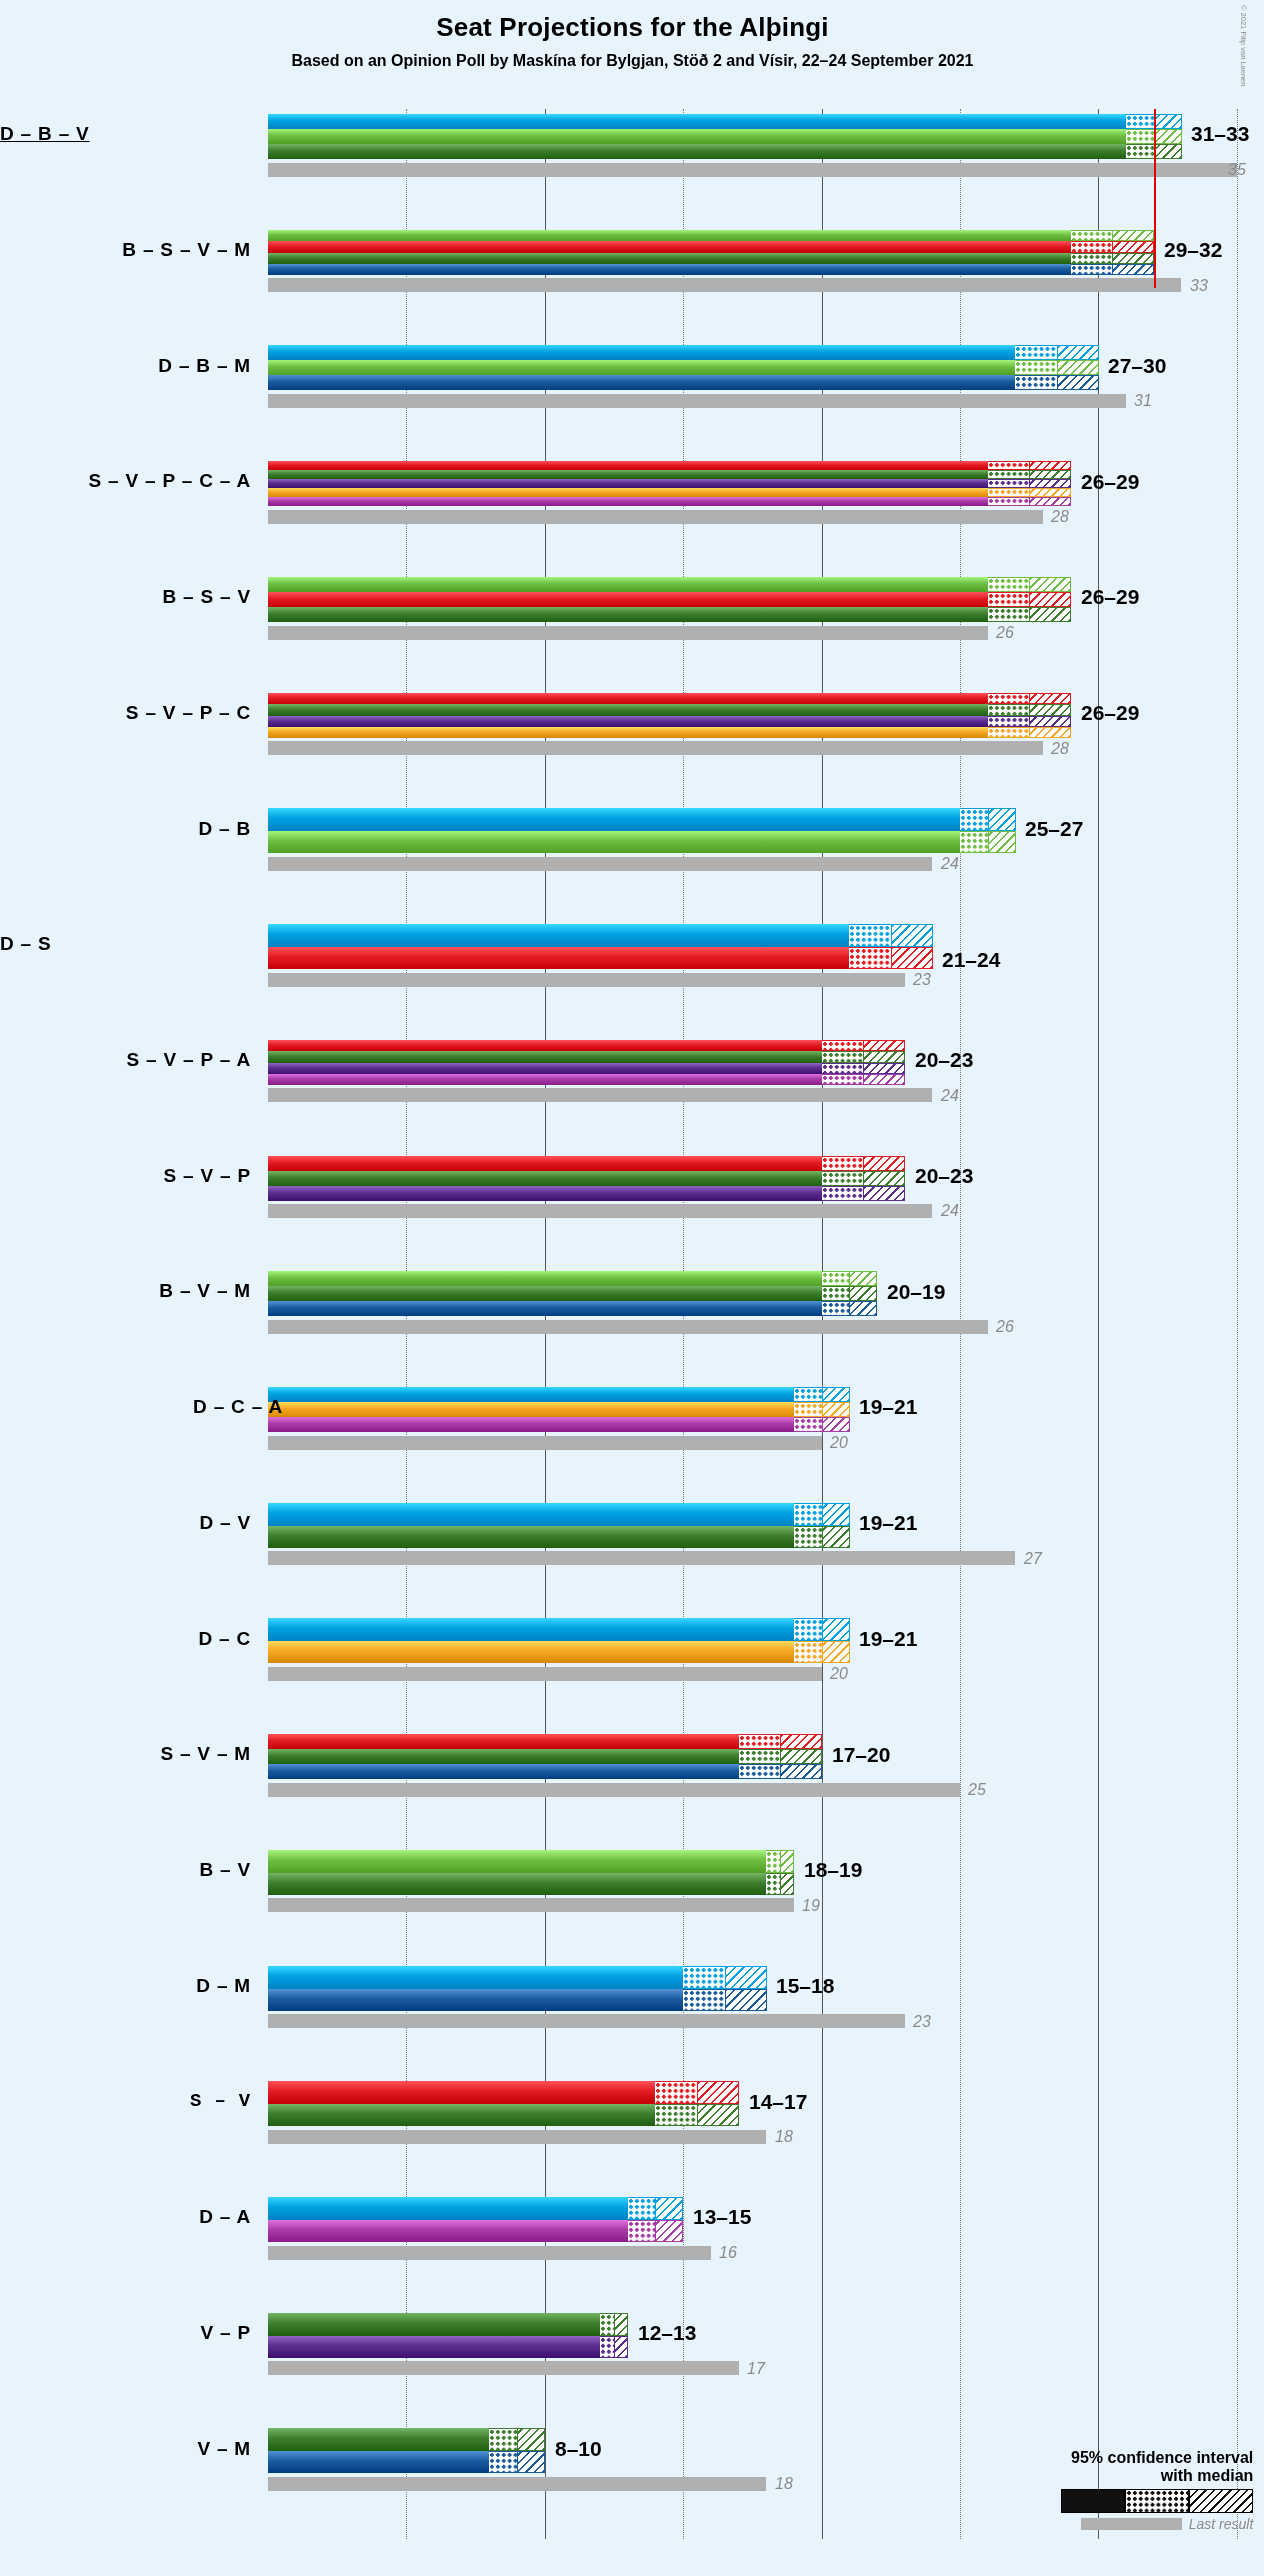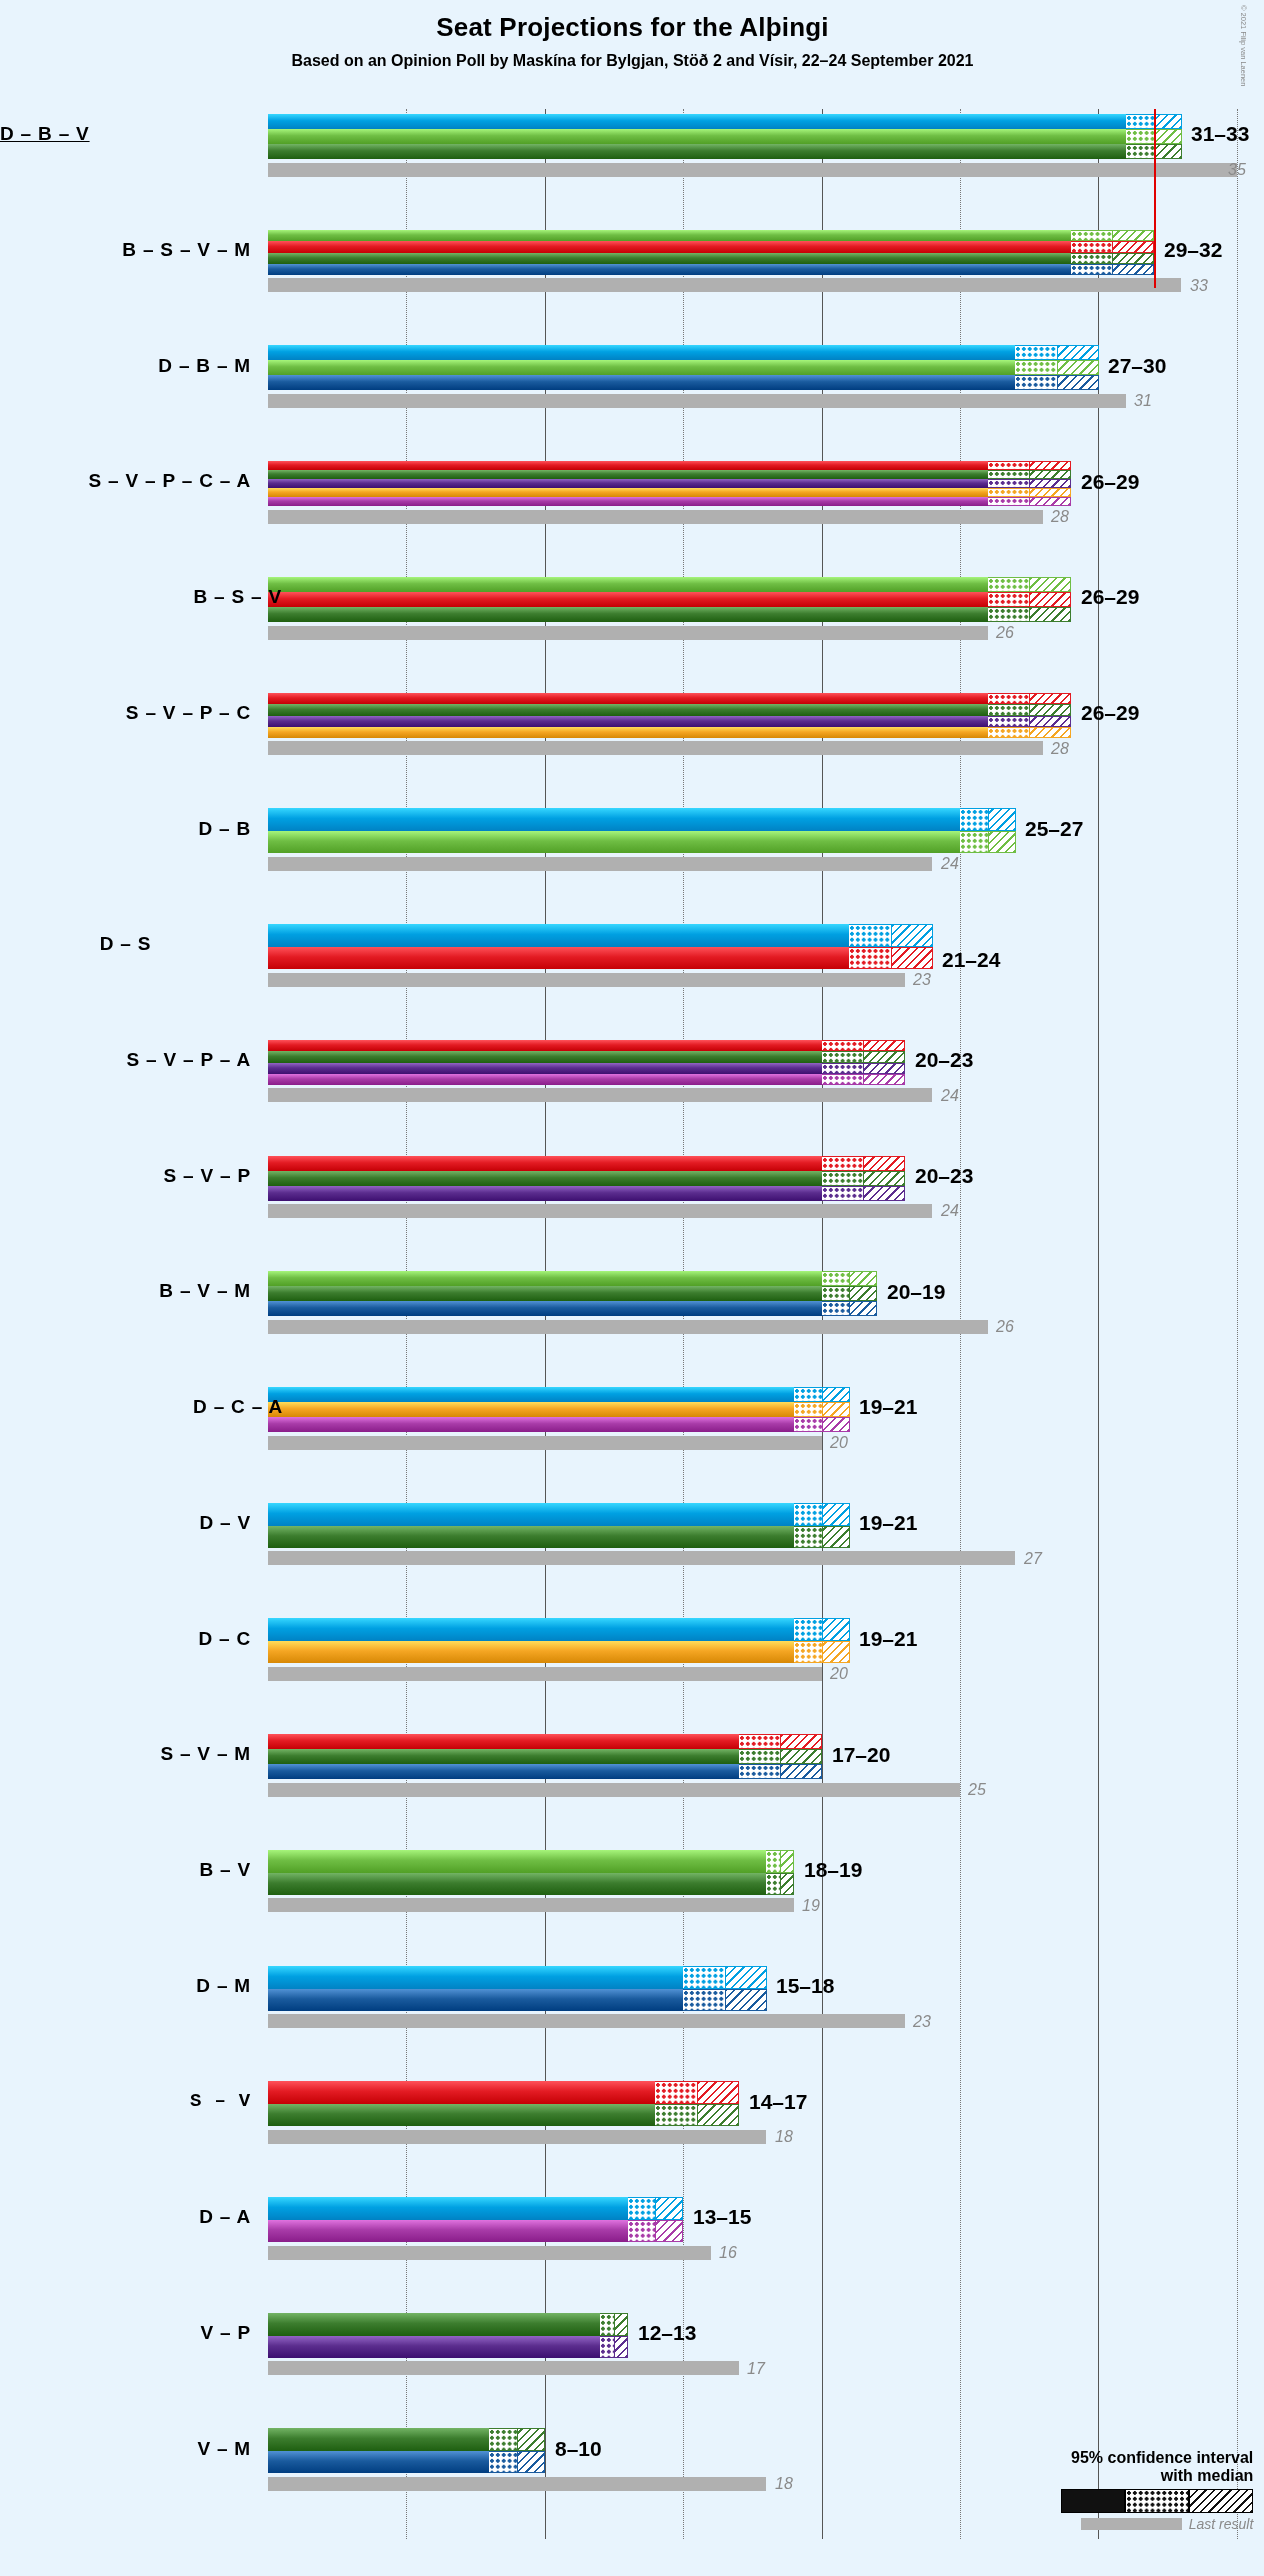--- a/index.html
+++ b/index.html
@@ -374,24 +374,24 @@
   <div class="lastrow">
     <div class="lastbar"></div>
     <div class="lasttext">Last result</div>
   </div>
 </div>
 
 <div class="rowlabel under" style="top: 123px; position: absolute; left: 0px; width: 251px; text-align: left;">D – B – V</div>
 <div class="rowlabel" style="top: 239px; position: absolute; left: 0px; width: 251px; text-align: right;">B – S – V – M</div>
 <div class="rowlabel" style="top: 355px; position: absolute; left: 0px; width: 251px; text-align: right;">D – B – M</div>
 <div class="rowlabel" style="top: 470px; position: absolute; left: 0px; width: 251px; text-align: right;">S – V – P – C – A</div>
-<div class="rowlabel" style="top: 586px; position: absolute; left: 0px; width: 251px; text-align: right; padding-left: 31px;">B – S – V</div>
+<div class="rowlabel" style="top: 586px; position: absolute; left: 0px; width: 251px; text-align: right;">B – S – V</div>
 <div class="rowlabel" style="top: 702px; position: absolute; left: 0px; width: 251px; text-align: right;">S – V – P – C</div>
 <div class="rowlabel" style="top: 818px; position: absolute; left: 0px; width: 251px; text-align: right;">D – B</div>
-<div class="rowlabel" style="top: 933px; position: absolute; left: 0px; width: 251px; text-align: center;">D – S</div>
+<div class="rowlabel" style="top: 933px; position: absolute; left: 0px; width: 251px; text-align: left;">D – S</div>
 <div class="rowlabel" style="top: 1049px; position: absolute; left: 0px; width: 251px; text-align: right;">S – V – P – A</div>
 <div class="rowlabel" style="top: 1165px; position: absolute; left: 0px; width: 251px; text-align: right;">S – V – P</div>
 <div class="rowlabel" style="top: 1280px; position: absolute; left: 0px; width: 251px; text-align: right;">B – V – M</div>
 <div class="rowlabel" style="top: 1396px; position: absolute; left: 0px; width: 251px; text-align: right; padding-left: 32px;">D – C – A</div>
 <div class="rowlabel" style="top: 1512px; position: absolute; left: 0px; width: 251px; text-align: right;">D – V</div>
 <div class="rowlabel" style="top: 1628px; position: absolute; left: 0px; width: 251px; text-align: right;">D – C</div>
 <div class="rowlabel" style="top: 1743px; position: absolute; left: 0px; width: 251px; text-align: right;">S – V – M</div>
 <div class="rowlabel" style="top: 1859px; position: absolute; left: 0px; width: 251px; text-align: right;">B – V</div>
 <div class="rowlabel" style="top: 1975px; position: absolute; left: 0px; width: 251px; text-align: right;">D – M</div>
 <div class="rowlabel" style="top: 2090px; position: absolute; left: 0px; width: 251px; text-align: right; font-family: Liberation Mono, monospace;">S – V</div>

